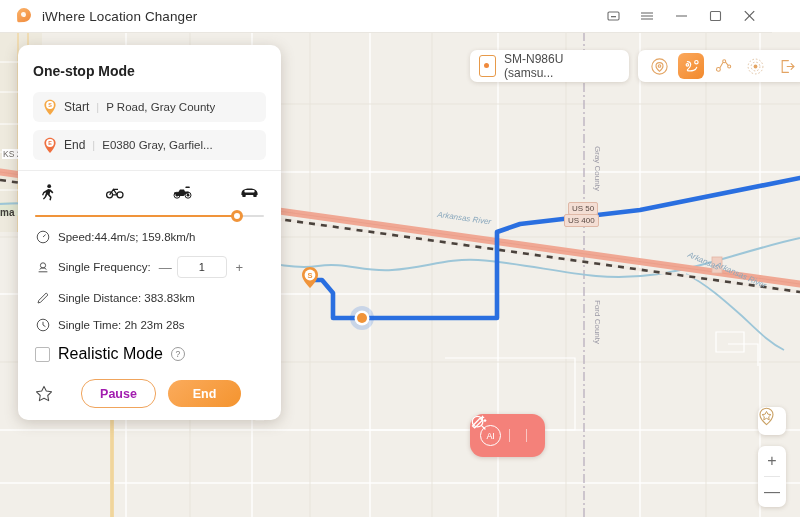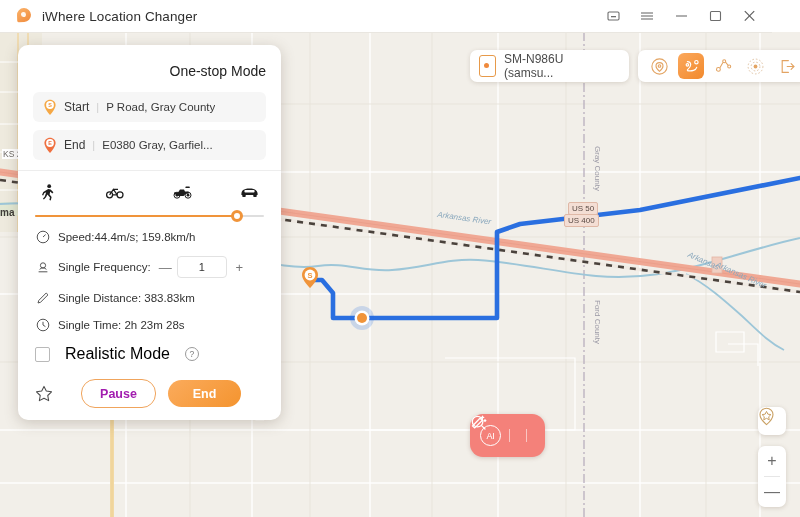--- a/index.html
+++ b/index.html
@@ -52,21 +52,21 @@
   }
   .tool{width:26px;height:26px;border-radius:6px;display:flex;align-items:center;justify-content:center;}
   .tool.active{background:linear-gradient(140deg,#fba85c,#f28a2e);}
 
   
   .panel{
     position:absolute;left:18px;top:45px;width:233px;
     background:#fff;border-radius:10px;box-shadow:0 3px 14px rgba(90,75,60,.25);
     padding:14px 15px 12px;z-index:40;
   }
-  .panel-title{text-align:right;font-size:14px;font-weight:normal;color:#222;margin:4px 0 13px;}
+  .panel-title{text-align:left;font-size:14px;font-weight:bold;color:#222;margin:4px 0 13px;}
   .field{
     height:30px;background:#f6f6f6;border-radius:6px;display:flex;align-items:center;
     padding:0 10px;gap:7px;margin-bottom:8px;
   }
   .pin{width:14px;height:17px;flex:none;}
   .f-label{font-size:12px;color:#3a3a3a;}
   .f-sep{color:#cfcfcf;font-size:11px;}
   .f-val{font-size:11.5px;color:#3a3a3a;overflow:hidden;white-space:nowrap;}
   .hr{height:1px;background:#ededed;margin:10px -15px 0;}
 
@@ -82,21 +82,21 @@
 
   .row{display:flex;align-items:center;gap:8px;padding:6px 2px;}
   .row .ic{width:15px;height:15px;flex:none;display:flex;align-items:center;justify-content:center;color:#555;}
   .row .txt{font-size:11.5px;color:#333;}
   .stepper{display:flex;align-items:center;gap:7px;}
   .stp{font-size:13px;color:#777;width:11px;text-align:center;}
   .numbox{
     width:48px;height:20px;border:1px solid #e2e2e2;border-radius:4px;background:#fff;
     font-size:11px;color:#333;display:flex;align-items:center;justify-content:center;
   }
-  .cbrow{display:flex;align-items:center;gap:15px;padding:7px 2px 2px;}
+  .cbrow{display:flex;align-items:center;gap:8px;padding:7px 2px 2px;}
   .cb{width:13px;height:13px;border:1.2px solid #b9b9b9;border-radius:2px;background:#fff;flex:none;}
   .qm{
     width:12px;height:12px;border:1px solid #9a9a9a;border-radius:50%;color:#7a7a7a;
     font-size:8.5px;display:flex;align-items:center;justify-content:center;line-height:1;
   }
   .actions{display:flex;align-items:center;margin-top:14px;padding:0 2px;}
   .star{width:18px;height:18px;color:#4a4a4a;}
   .btn{
     height:27px;border-radius:14px;font-size:12.5px;font-weight:bold;
     display:flex;align-items:center;justify-content:center;

